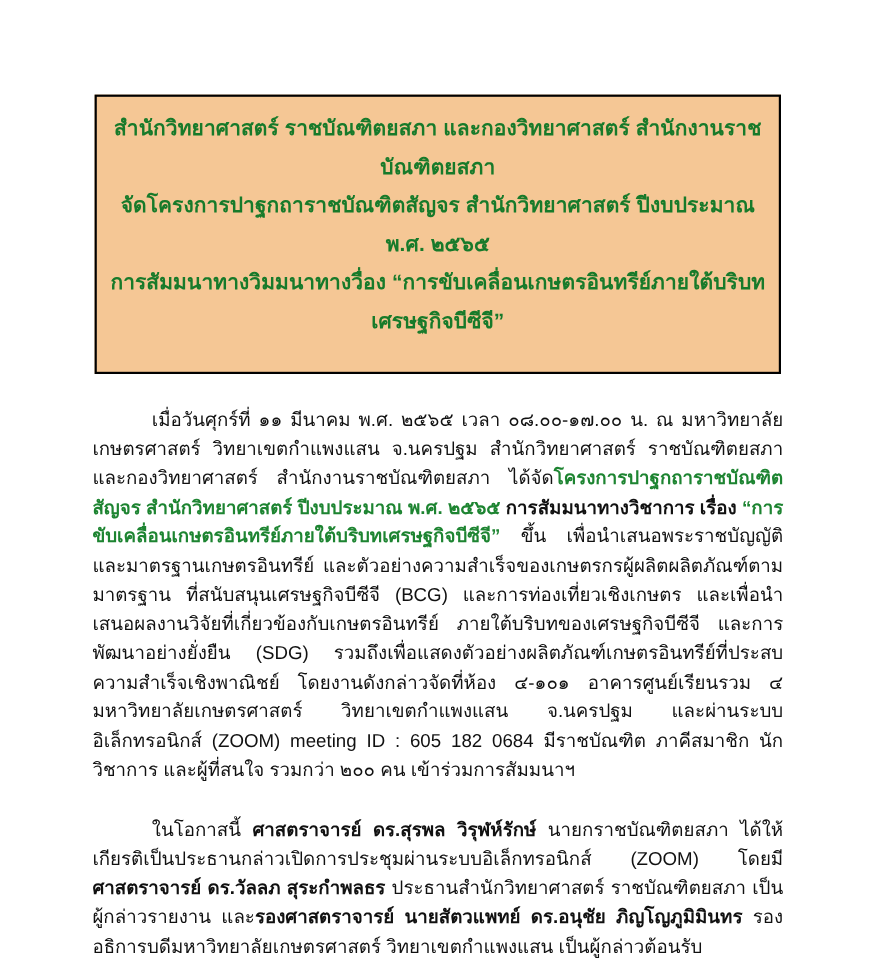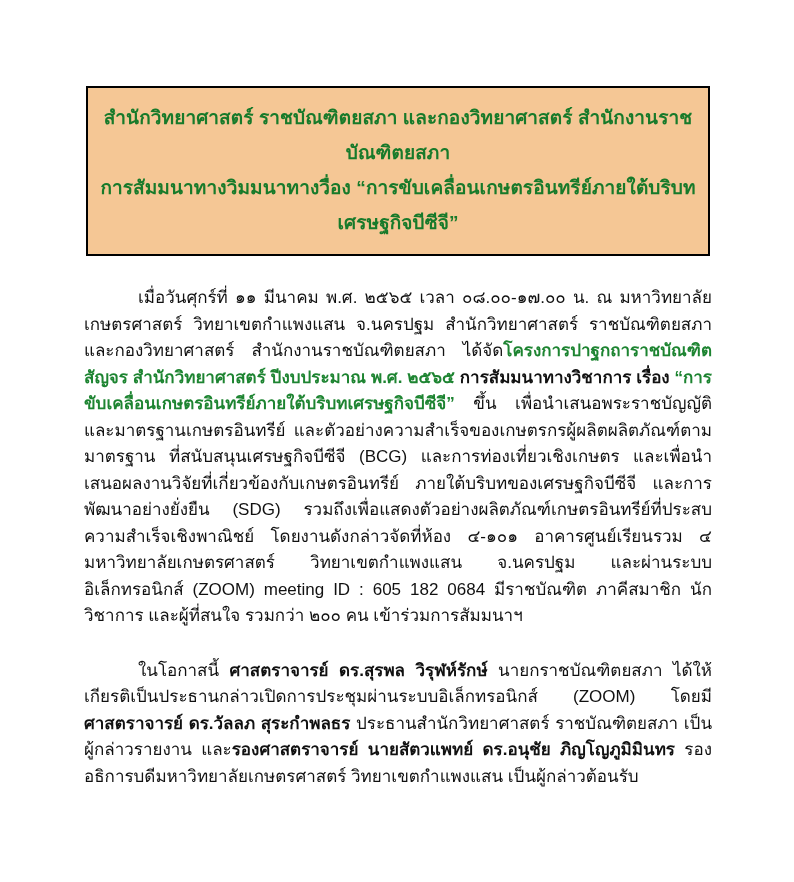--- a/index.html
+++ b/index.html
@@ -19,21 +19,21 @@
     font-family:"Liberation Sans","DejaVu Sans",sans-serif;
     overflow:hidden;
   }
   .page{
     width:794px;height:882px;
     padding:86px 82px 0 84px;
   }
   .header-box{
     border:2px solid var(--border);
     background:var(--peach);
-    padding:12px 10px 14px 10px;
+    padding:12px 10px 28px 10px;
     margin:0 2px;
   }
   .header-line{
     text-align:center;
     font-weight:bold;
     font-size:19px;
     line-height:35px;
     color:var(--green-header);
     letter-spacing:0.1px;
   }
@@ -50,20 +50,21 @@
   .r-b{font-weight:bold;}
   .r-gb{font-weight:bold;color:var(--green-body);}
 </style>
 </head>
 <body>
 
 <div class="page">
 
   <div class="header-box">
     <div class="header-line">สำนักวิทยาศาสตร์ ราชบัณฑิตยสภา และกองวิทยาศาสตร์ สำนักงานราชบัณฑิตยสภา</div>
+    <div class="header-line">จัดโครงการปาฐกถาราชบัณฑิตสัญจร สำนักวิทยาศาสตร์ ปีงบประมาณ พ.ศ. ๒๕๖๕</div>
     <div class="header-line">การสัมมนาทางวิมมนาทางวื่อง “การขับเคลื่อนเกษตรอินทรีย์ภายใต้บริบทเศรษฐกิจบีซีจี”</div>
   </div>
 
   <p class="para first"><span>เมื่อวันศุกร์ที่ ๑๑ มีนาคม พ.ศ. ๒๕๖๕ เวลา ๐๘.๐๐-๑๗.๐๐ น. ณ มหาวิทยาลัยเกษตรศาสตร์ วิทยาเขตกำแพงแสน จ.นครปฐม สำนักวิทยาศาสตร์ ราชบัณฑิตยสภา และกองวิทยาศาสตร์ สำนักงานราชบัณฑิตยสภา ได้จัด</span><span class="r-gb">โครงการปาฐกถาราชบัณฑิตสัญจร สำนักวิทยาศาสตร์ ปีงบประมาณ พ.ศ. ๒๕๖๕ </span><span class="r-b">การสัมมนาทางวิชาการ เรื่อง </span><span class="r-gb">“การขับเคลื่อนเกษตรอินทรีย์ภายใต้บริบทเศรษฐกิจบีซีจี”</span><span> ขึ้น เพื่อนำเสนอพระราชบัญญัติและมาตรฐานเกษตรอินทรีย์ และตัวอย่างความสำเร็จของเกษตรกรผู้ผลิตผลิตภัณฑ์ตามมาตรฐาน ที่สนับสนุนเศรษฐกิจบีซีจี (BCG)  และการท่องเที่ยวเชิงเกษตร  และเพื่อนำเสนอผลงานวิจัยที่เกี่ยวข้องกับเกษตรอินทรีย์ ภายใต้บริบทของเศรษฐกิจบีซีจี และการพัฒนาอย่างยั่งยืน (SDG)  รวมถึงเพื่อแสดงตัวอย่างผลิตภัณฑ์เกษตรอินทรีย์ที่ประสบความสำเร็จเชิงพาณิชย์ โดยงานดังกล่าวจัดที่ห้อง ๔-๑๐๑ อาคารศูนย์เรียนรวม ๔ มหาวิทยาลัยเกษตรศาสตร์ วิทยาเขตกำแพงแสน จ.นครปฐม และผ่านระบบอิเล็กทรอนิกส์ (ZOOM) meeting ID : 605 182 0684 มีราชบัณฑิต ภาคีสมาชิก นักวิชาการ และผู้ที่สนใจ รวมกว่า ๒๐๐ คน เข้าร่วมการสัมมนาฯ</span></p>
 
   <p class="para"><span>ในโอกาสนี้ </span><span class="r-b">ศาสตราจารย์ ดร.สุรพล วิรุฬห์รักษ์</span><span> นายกราชบัณฑิตยสภา ได้ให้เกียรติเป็นประธานกล่าวเปิดการประชุมผ่านระบบอิเล็กทรอนิกส์ (ZOOM)   โดยมี</span><span class="r-b">ศาสตราจารย์ ดร.วัลลภ  สุระกำพลธร</span><span> ประธานสำนักวิทยาศาสตร์ ราชบัณฑิตยสภา เป็นผู้กล่าวรายงาน และ</span><span class="r-b">รองศาสตราจารย์ นายสัตวแพทย์ ดร.อนุชัย ภิญโญภูมิมินทร</span><span> รองอธิการบดีมหาวิทยาลัยเกษตรศาสตร์ วิทยาเขตกำแพงแสน เป็นผู้กล่าวต้อนรับ</span></p>
 
 </div>
 
 </body></html>

